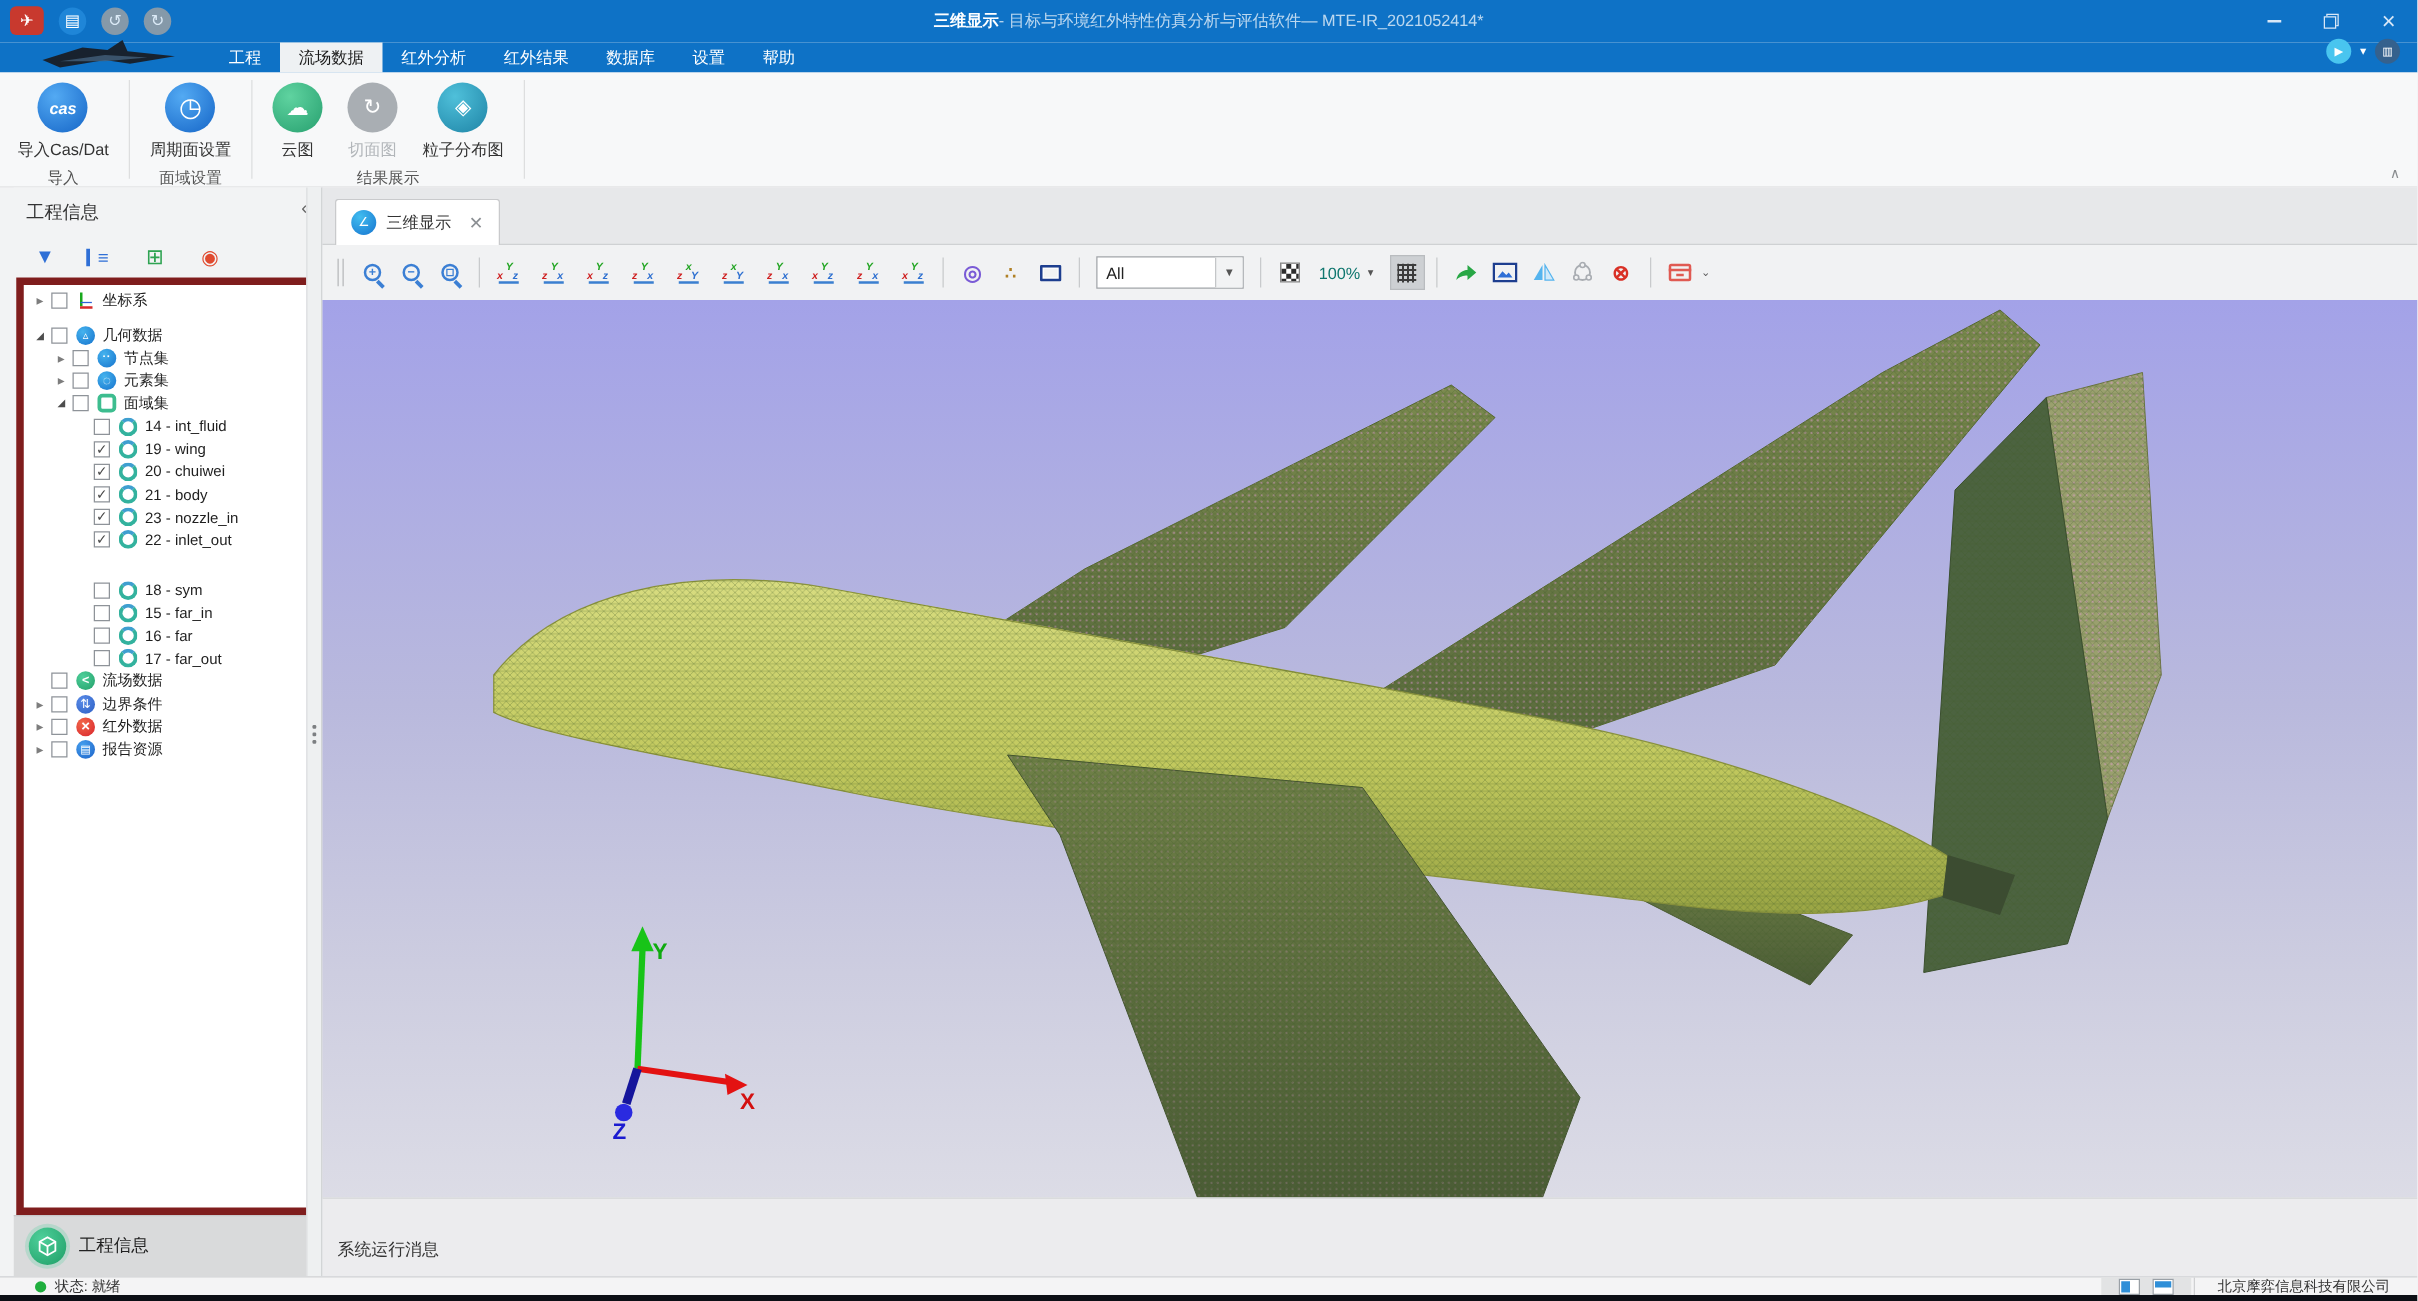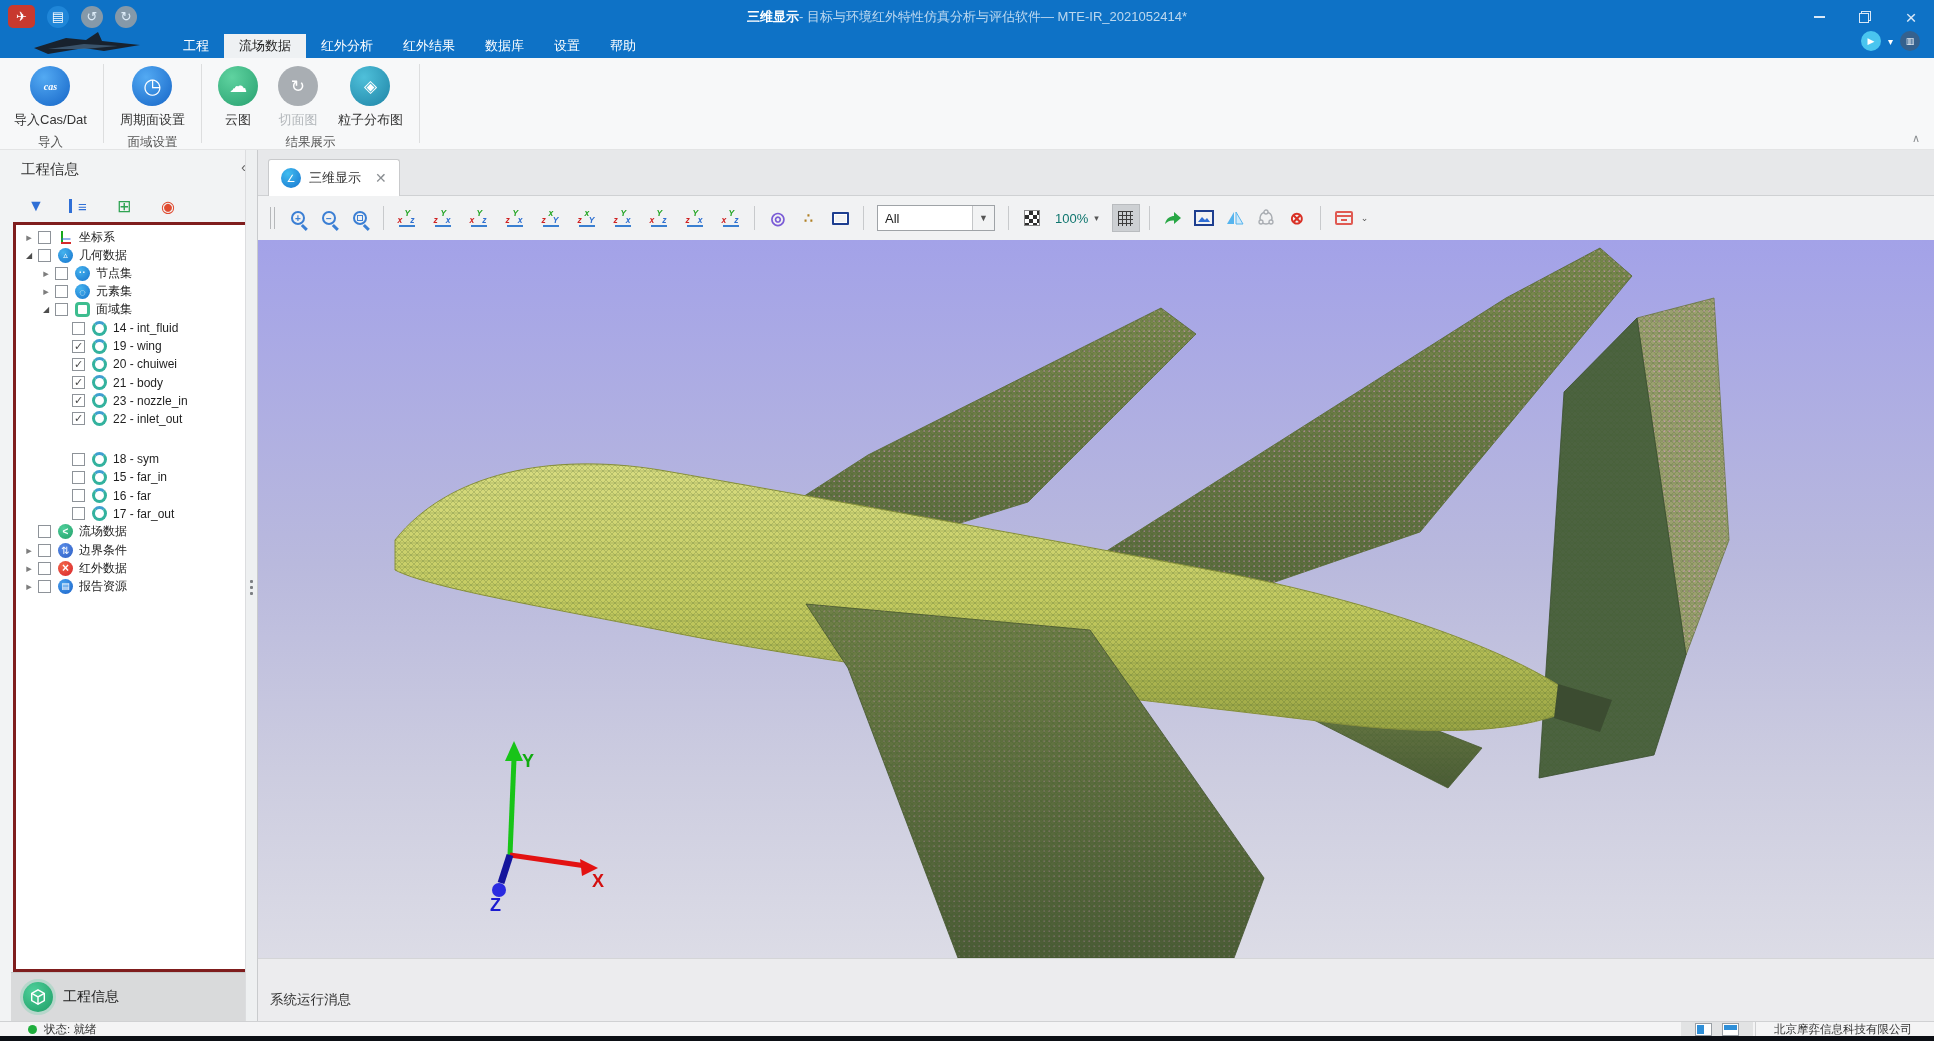--- a/index.html
+++ b/index.html
@@ -39,38 +39,38 @@
   
   .ribbon{position:absolute;left:0;top:58px;width:100%;height:92px;background:#f7f8f9;border-bottom:1px solid #e3e4e5;display:flex}
   .rgroup{display:flex;flex-direction:column;justify-content:space-between;padding:6px 6px 2px}
   .rbtns{display:flex;gap:4px;justify-content:center}
   .rbtn{display:flex;flex-direction:column;align-items:center;gap:5px;padding:2px 8px;cursor:default}
   .rbtn .lab{font-size:13px;color:#333;white-space:nowrap}
   .rbtn.disabled .lab{color:#b2b6ba}
   .glabel{text-align:center;font-size:12.5px;color:#555;padding:3px 0 2px}
   .rsep{width:1px;background:#dddedf;margin:6px 2px}
   .rico{width:40px;height:40px;border-radius:50%;display:flex;align-items:center;justify-content:center;color:#fff}
-  .rico.cas{background:radial-gradient(circle at 35% 28%,#53aaf3,#1565c7);font-style:italic;font-weight:bold;font-size:10px;font-family:Liberation Serif, serif}
+  .rico.cas{background:radial-gradient(circle at 35% 28%,#53aaf3,#1565c7);font-style:italic;font-weight:bold;font-size:13px;font-family:Liberation Sans, sans-serif}
   .rico.clock{background:radial-gradient(circle at 35% 28%,#53aaf3,#1565c7);font-size:21px}
   .rico.cloud{background:radial-gradient(circle at 35% 28%,#5fd3a0,#27a06f);font-size:18px}
   .rico.slice{background:#a9aeb3;font-size:17px}
   .rico.particles{background:radial-gradient(circle at 35% 28%,#4fc0da,#1e84a6);font-size:17px}
   .ribbon-collapse{position:absolute;right:14px;top:74px;color:#8a8d90;font-size:11px}
 
   
   .leftpanel{position:absolute;left:11px;top:150px;width:245px;height:871px;background:#f2f3f4}
   .lp-head{position:absolute;left:0;top:0;width:100%;height:38px;display:flex;align-items:center;padding:0 10px;font-size:14.5px;color:#333}
   .lp-collapse{position:absolute;right:10px;top:8px;color:#666;font-size:15px}
   .lp-tools{position:absolute;left:6px;top:40px;height:32px;display:flex;gap:22px;align-items:center;padding-left:8px}
   .lp-tool{width:22px;height:22px;display:flex;align-items:center;justify-content:center;font-size:16px}
   .t-filter{color:#2f6fd6}
   .t-list{color:#2f6fd6;font-size:15px;border-left:3px solid #2f6fd6;padding-left:2px;height:14px;display:flex;align-items:center}
   .t-grid{color:#2fa352;font-size:17px}
   .t-target{color:#e04a2f;font-size:16px}
-  .treebox{position:absolute;left:2px;top:72px;width:241px;height:750px;background:#fff;border:3px solid #7f1d1d;overflow:hidden;padding-top:3px}
+  .treebox{position:absolute;left:2px;top:72px;width:241px;height:750px;background:#fff;border:6px solid #7f1d1d;overflow:hidden;padding-top:3px}
   .tree-row{display:flex;align-items:center;height:18.2px;white-space:nowrap}
   .arrow{width:14px;display:inline-flex;justify-content:center;font-size:9px;color:#7d7d7d;flex:0 0 14px}
   .ar-right::before{content:"▸";font-size:11px}
   .ar-down::before{content:"◢";font-size:8px;color:#4d4d4d}
   .cb{width:13px;height:13px;border:1px solid #8e9399;background:#fff;margin:0 4px 0 2px;flex:0 0 13px;display:flex;align-items:center;justify-content:center;font-size:11px;color:#4a4a4a}
   .cb.checked::before{content:"✓"}
   .ticon{width:15px;height:15px;margin:0 6px 0 3px;flex:0 0 15px;display:flex;align-items:center;justify-content:center;border-radius:50%;color:#fff;font-size:9px}
   .ic-axes{border-radius:0;position:relative}
   .ic-axes::before{content:"";position:absolute;left:3px;top:1px;width:2px;height:11px;background:#18a81c}
   .ic-axes::after{content:"";position:absolute;left:3px;bottom:1px;width:10px;height:2px;background:#d62b2b;box-shadow:0 -4px 0 -0.5px #2d62d8}
@@ -257,21 +257,21 @@
       <span class="lp-tool t-target">◉</span>
     </div>
     <div class="treebox">
 
     <div class="tree-row" style="padding-left: 6px;">
           <span class="arrow js-arrow ar-right"></span>
           <span class="cb js-check"></span>
           <span class="ticon js-icon ic-axes"></span>
           <span class="tlabel">坐标系</span>
         </div>
-        <div class="tree-row" style="padding-left: 6px;">
+        <div class="tree-row" style="padding-left: 6px; margin-top: 10px;">
           <span class="arrow js-arrow ar-down"></span>
           <span class="cb js-check"></span>
           <span class="ticon js-icon ic-geom"></span>
           <span class="tlabel">几何数据</span>
         </div>
         <div class="tree-row" style="padding-left: 23px;">
           <span class="arrow js-arrow ar-right"></span>
           <span class="cb js-check"></span>
           <span class="ticon js-icon ic-nodes"></span>
           <span class="tlabel">节点集</span>

